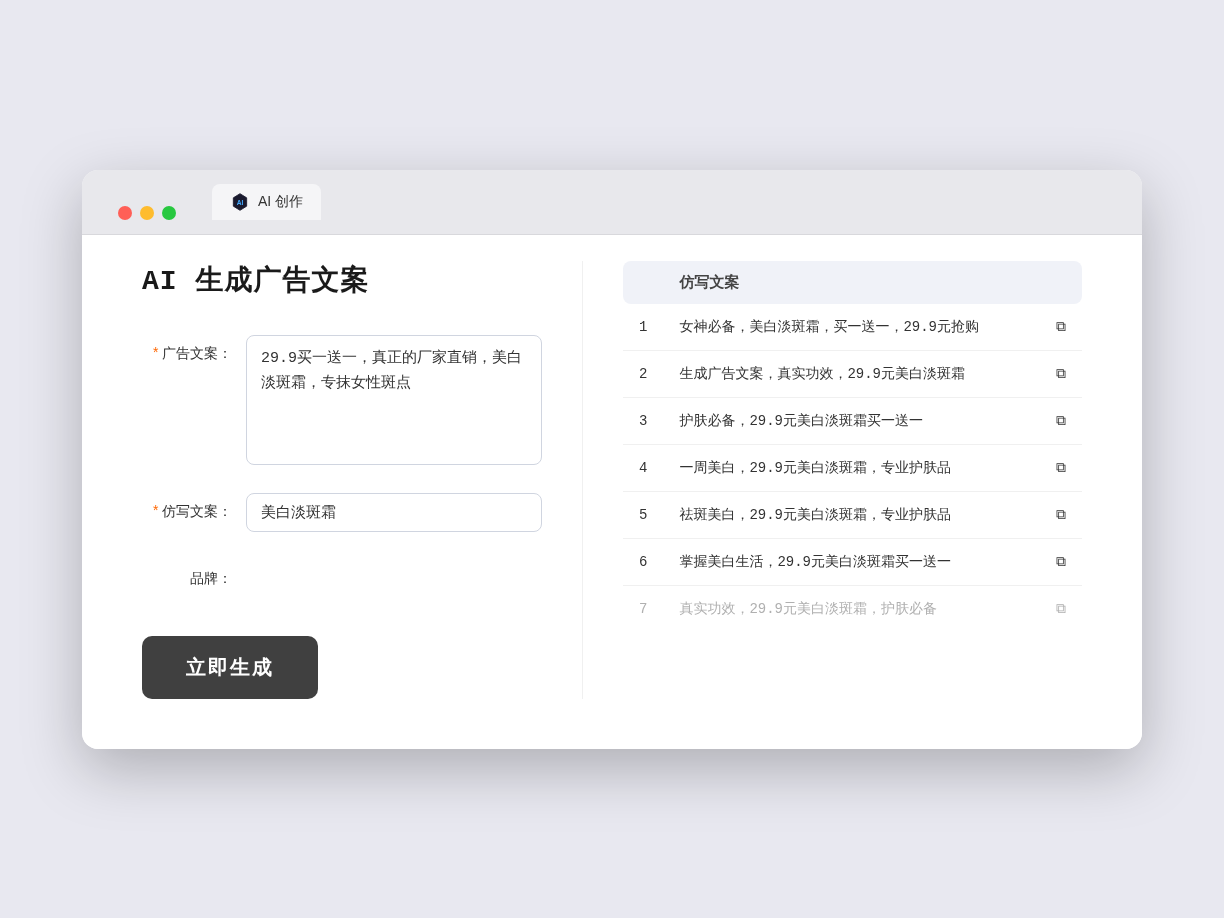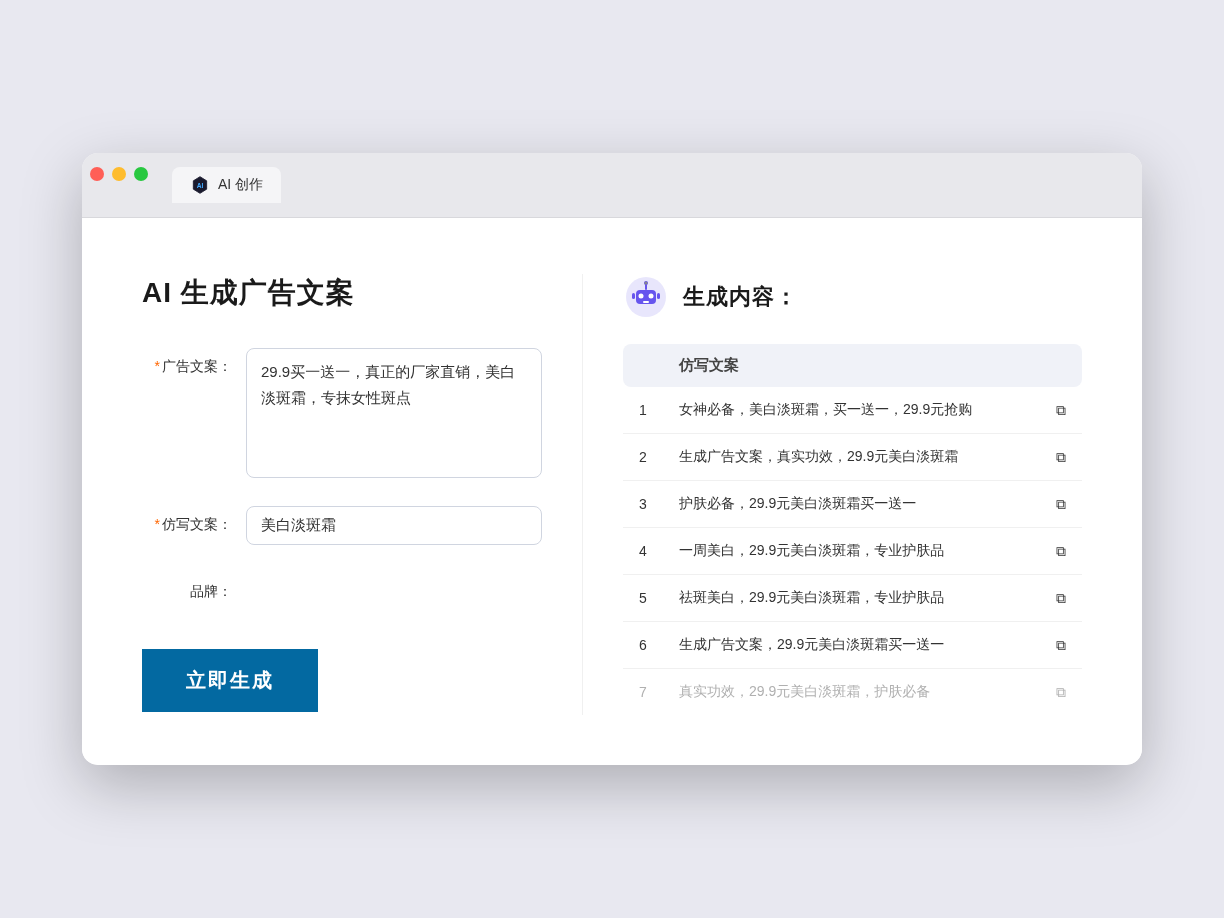--- a/index.html
+++ b/index.html
@@ -15,24 +15,24 @@
     .browser-window {
       width: 1060px;
       background: #f5f5f7;
       border-radius: 16px;
       box-shadow: 0 20px 60px rgba(0,0,0,0.25);
       overflow: hidden;
     }
 
     .browser-titlebar {
       background: #e8e8ec;
-      padding: 14px 8px;
-      display: flex;
-      align-items: flex-start;
-      gap: 16px;
+      padding: 14px 36px;
+      display: flex;
+      align-items: flex-end;
+      gap: 28px;
       border-bottom: 1px solid #d8d8dc;
     }
 
     .traffic-lights {
       display: flex;
       gap: 8px;
     }
 
     .traffic-light {
       width: 14px;
@@ -56,23 +56,24 @@
       margin-left: 8px;
     }
 
     .tab-icon {
       width: 20px;
       height: 20px;
     }
 
     .browser-content {
       background: #ffffff;
-      padding: 56px 60px 50px 60px;
+      padding: 26px 60px 50px 60px;
       display: flex;
       gap: 0;
+      font-family: Liberation Mono, monospace;
     }
 
     
     .left-panel {
       flex: 0 0 440px;
       padding-right: 40px;
     }
 
     .page-title {
       font-size: 28px;
@@ -115,24 +116,24 @@
       font-family: inherit;
       resize: none;
     }
 
     textarea.form-input {
       height: 130px;
       line-height: 1.7;
     }
 
     .generate-btn {
-      background: #0369a1;
+      background: #404040;
       color: #fff;
       border: none;
-      border-radius: 0;
+      border-radius: 10px;
       padding: 18px 44px;
       font-size: 20px;
       font-weight: 600;
       cursor: pointer;
       margin-top: 20px;
       letter-spacing: 2px;
       font-family: inherit;
     }
 
     
@@ -256,37 +257,20 @@
       
       <div class="form-group">
         <label class="form-label">品牌：</label>
       </div>
 
       
       <button class="generate-btn">立即生成</button>
     </div>
 
     <div class="right-panel">
-      <div class="result-header">
-
-        <svg class="robot-icon" viewBox="0 0 46 46" fill="none">
-          <circle cx="23" cy="23" r="20" fill="#6655ee" opacity="0.15"></circle>
-          <rect x="13" y="16" width="20" height="14" rx="4" fill="#6655ee"></rect>
-          <circle cx="18" cy="22" r="2.5" fill="white"></circle>
-          <circle cx="28" cy="22" r="2.5" fill="white"></circle>
-          <rect x="20" y="27" width="6" height="2" rx="1" fill="white"></rect>
-          <rect x="22" y="10" width="2" height="6" rx="1" fill="#6655ee"></rect>
-          <circle cx="23" cy="9" r="2" fill="#6655ee"></circle>
-          <rect x="9" y="19" width="3" height="6" rx="1.5" fill="#6655ee"></rect>
-          <rect x="34" y="19" width="3" height="6" rx="1.5" fill="#6655ee"></rect>
-
-          <circle cx="23" cy="9" r="1.5" fill="#888"></circle>
-        </svg>
-        <span class="result-title">生成内容：</span>
-      </div>
 
       <table class="result-table">
         <thead>
           <tr>
             <th></th>
             <th>仿写文案</th>
             <th></th>
           </tr>
         </thead>
         <tbody id="result-tbody">
@@ -310,21 +294,21 @@
               <td>一周美白，29.9元美白淡斑霜，专业护肤品</td>
               <td class="copy-icon">⧉</td>
             </tr>
             <tr>
               <td class="row-num">5</td>
               <td>祛斑美白，29.9元美白淡斑霜，专业护肤品</td>
               <td class="copy-icon">⧉</td>
             </tr>
             <tr>
               <td class="row-num">6</td>
-              <td>生成广告文案，29.9元美白淡斑霜买一送一</td>
+              <td>掌握美白生活，29.9元美白淡斑霜买一送一</td>
               <td class="copy-icon">⧉</td>
             </tr>
             <tr class="faded">
               <td class="row-num">7</td>
               <td>真实功效，29.9元美白淡斑霜，护肤必备</td>
               <td class="copy-icon">⧉</td>
             </tr>
           </tbody>
       </table>
     </div>

